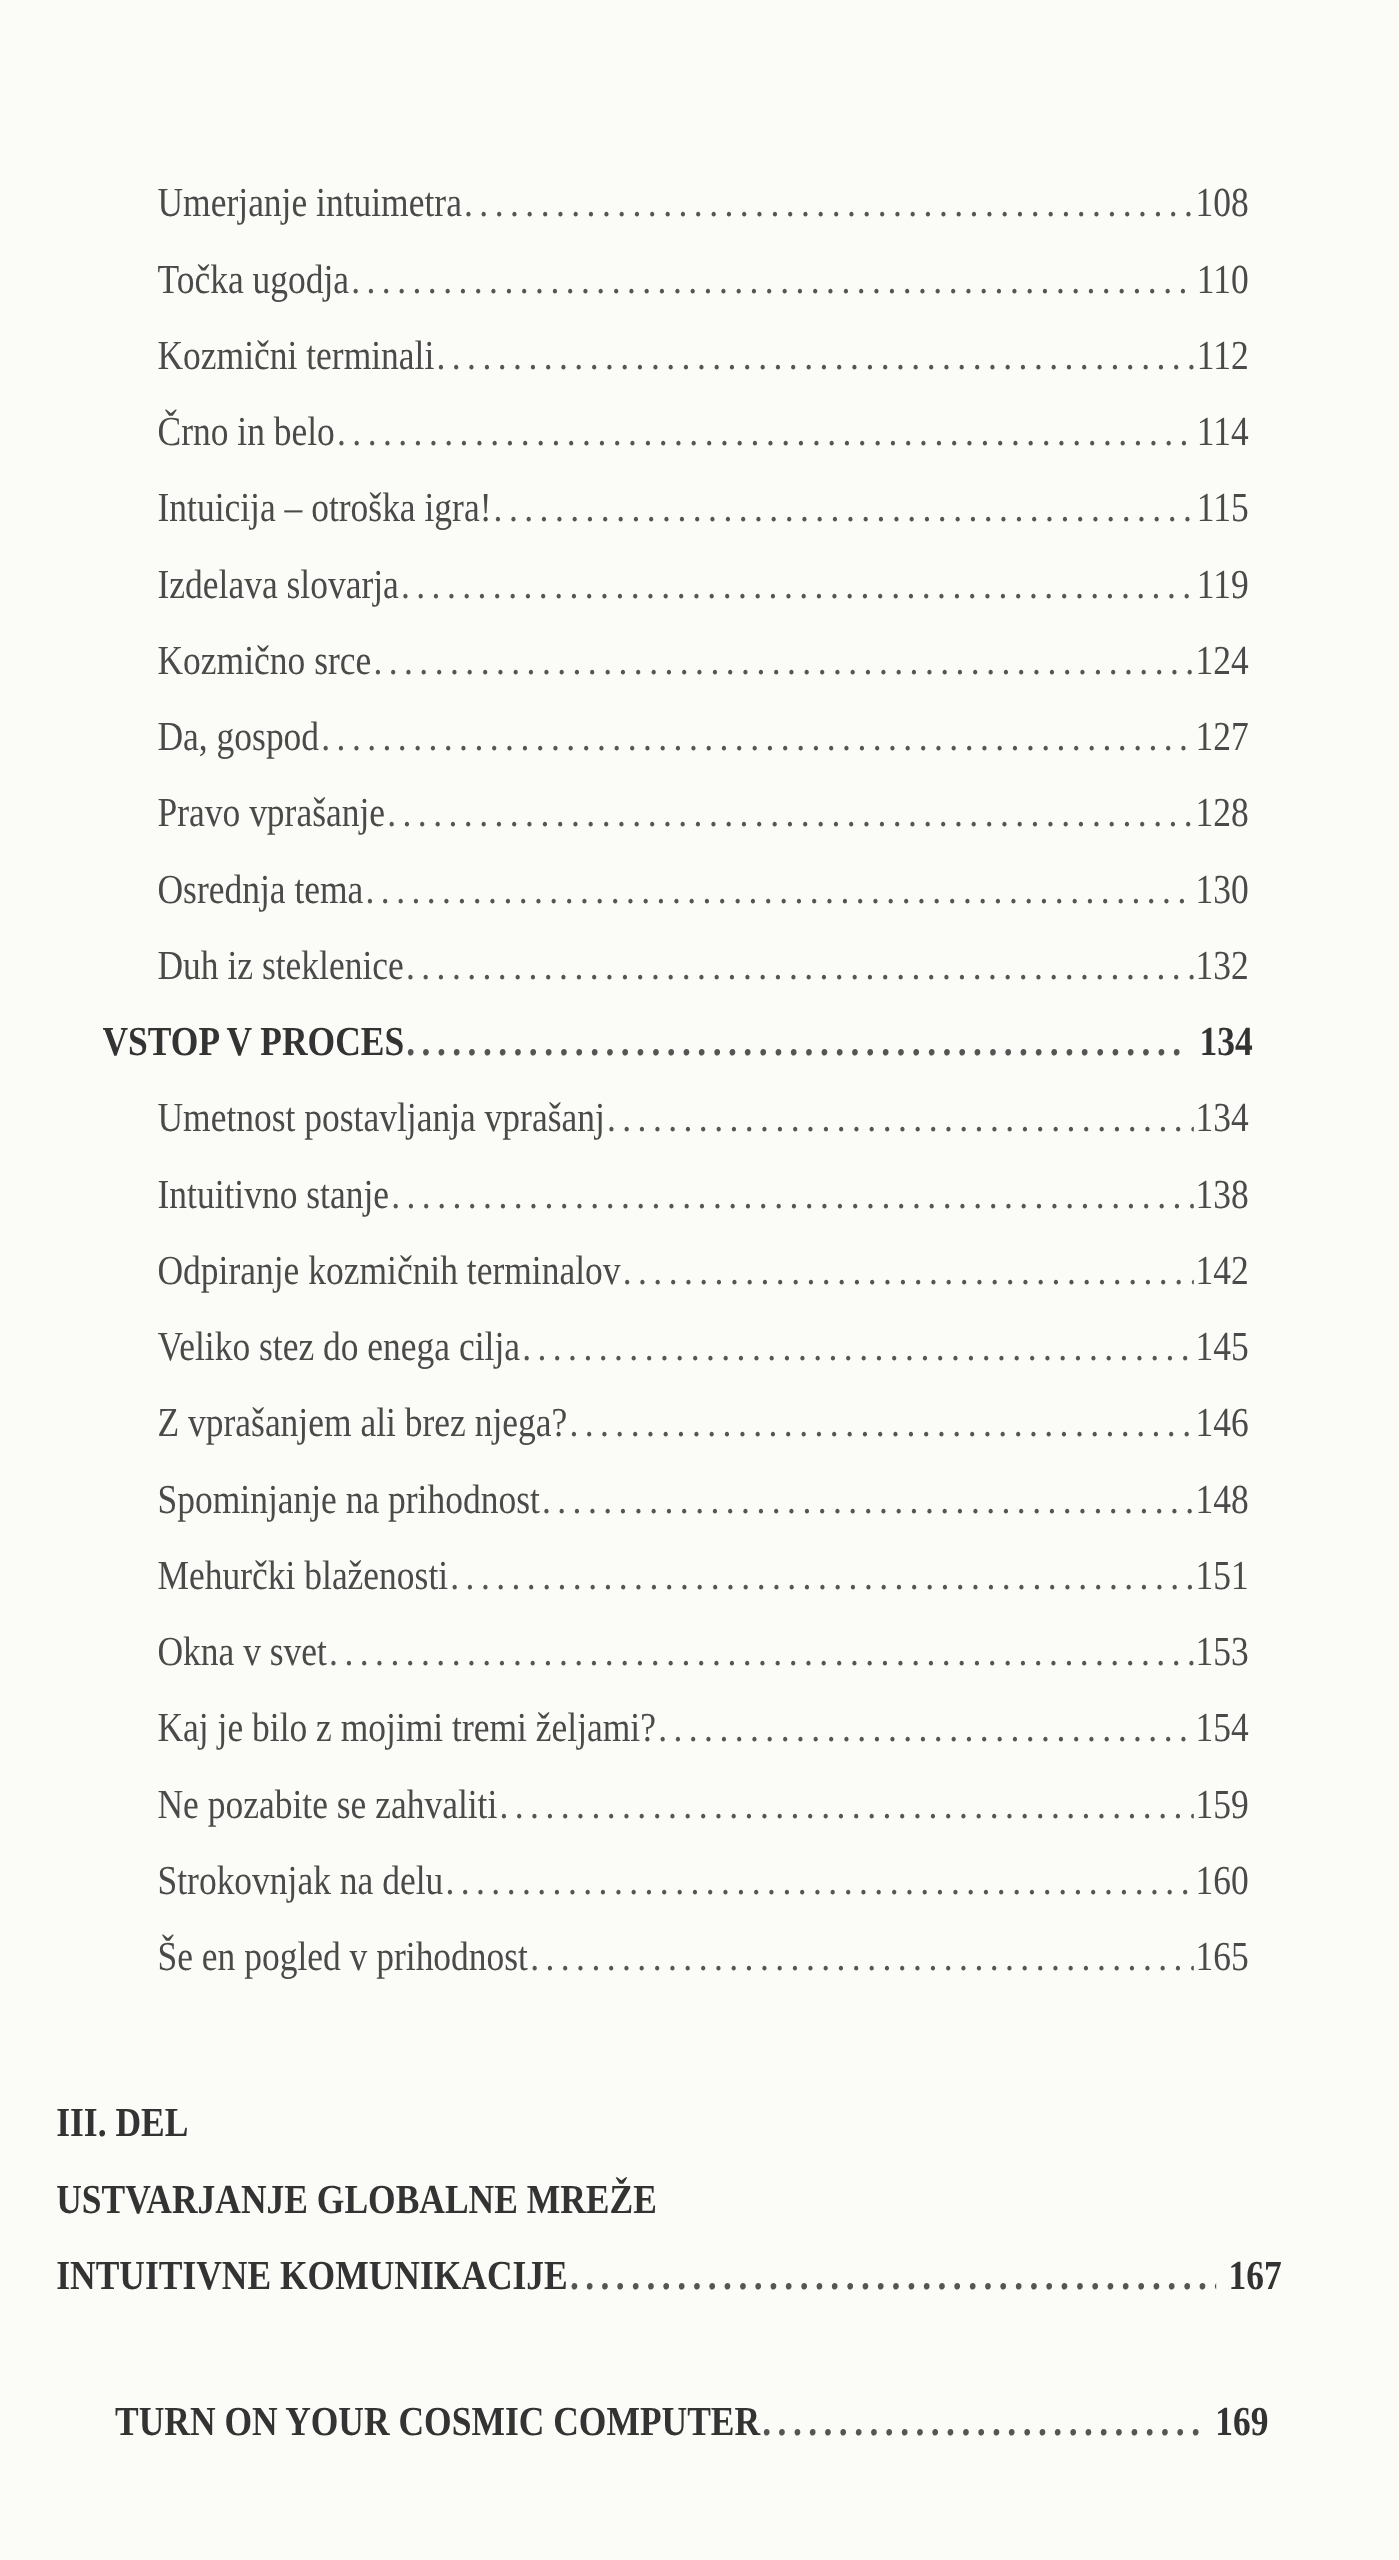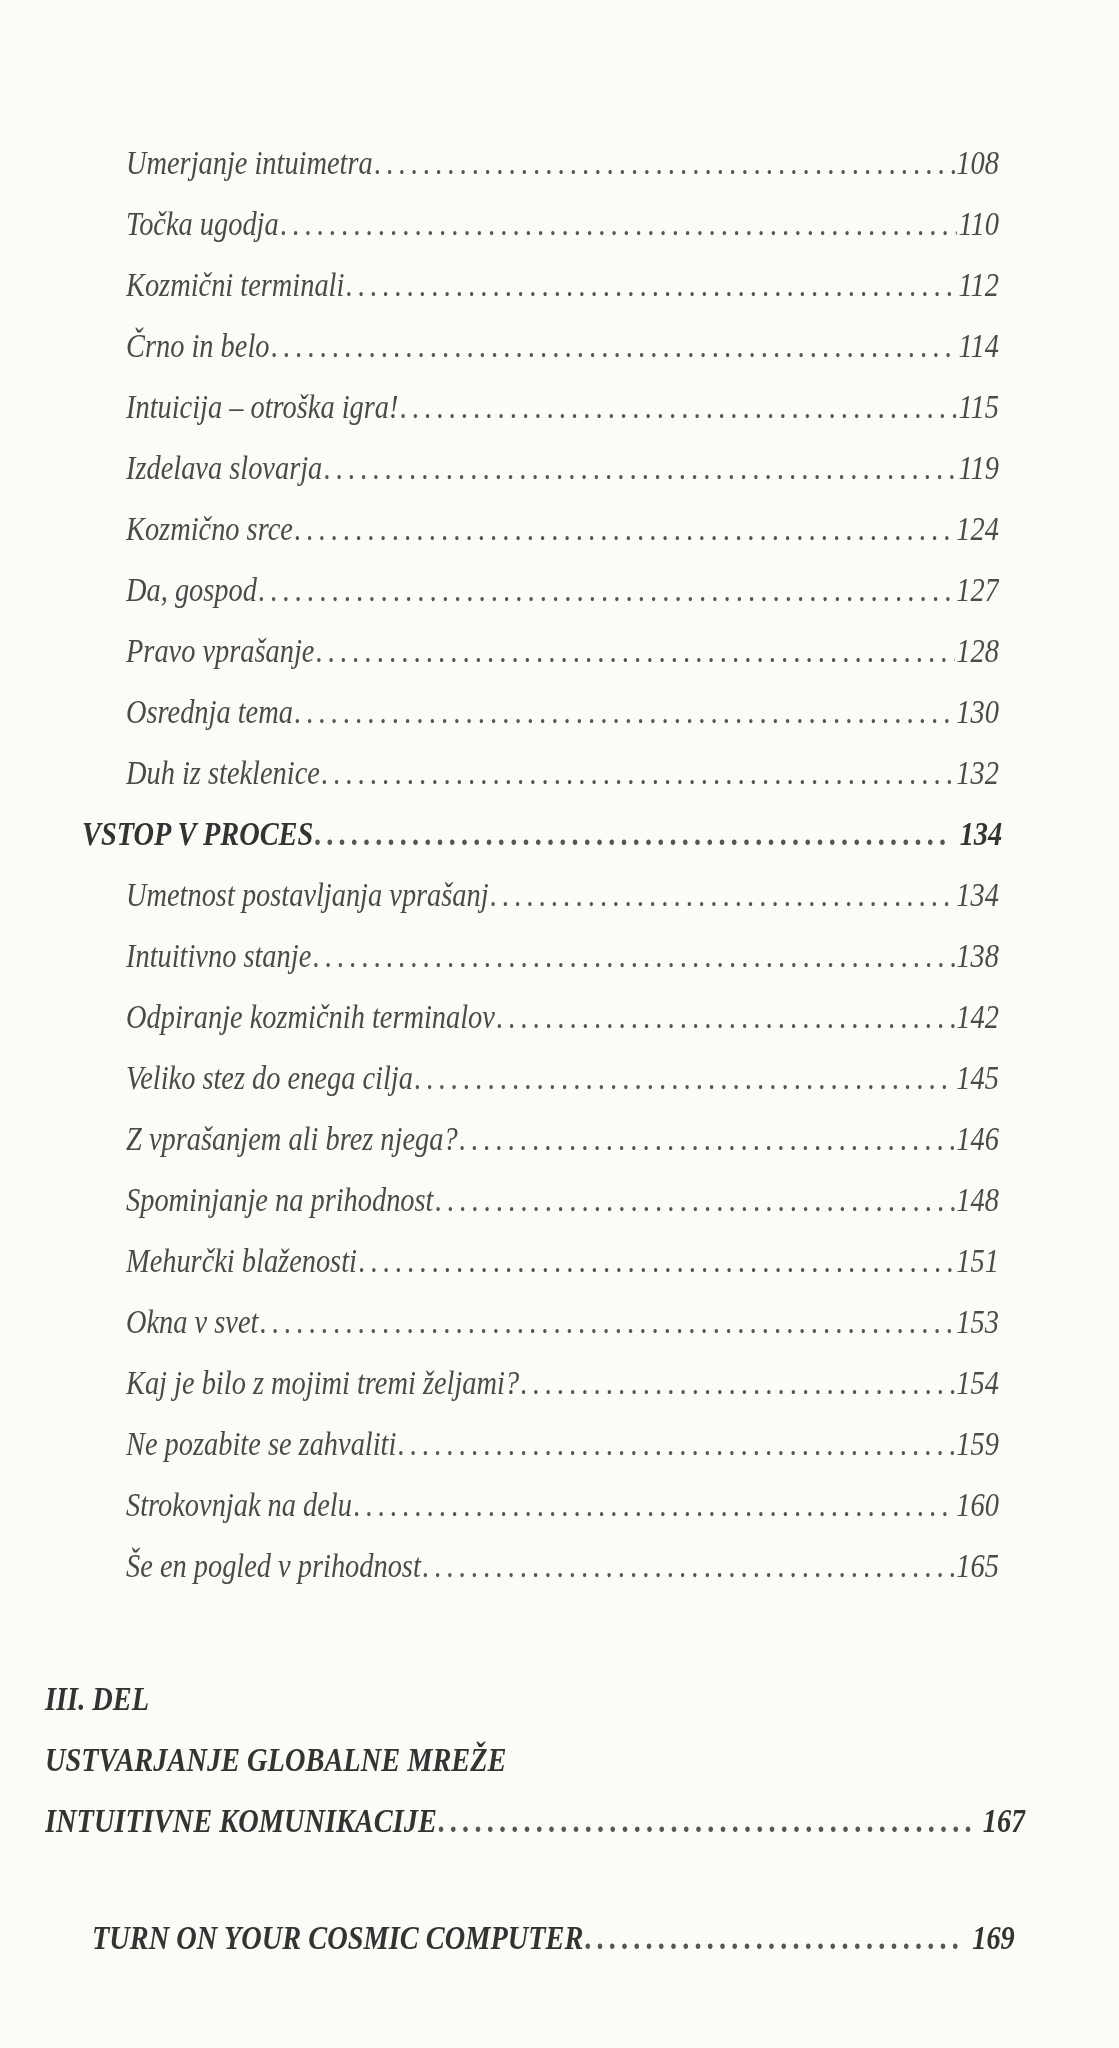--- a/index.html
+++ b/index.html
@@ -14,21 +14,20 @@
       font-family: "Liberation Serif", "DejaVu Serif", serif;
       position: relative;
       overflow: hidden;
     }
     .page {
       position: absolute;
       left: 0;
       top: 0;
       width: 942px;
       height: 2048px;
-      font-style: italic;
     }
     .toc-row {
       position: absolute;
       display: flex;
       align-items: baseline;
       white-space: nowrap;
       overflow: hidden;
       font-size: 33px;
       line-height: 40px;
       transform: scaleX(0.86);

